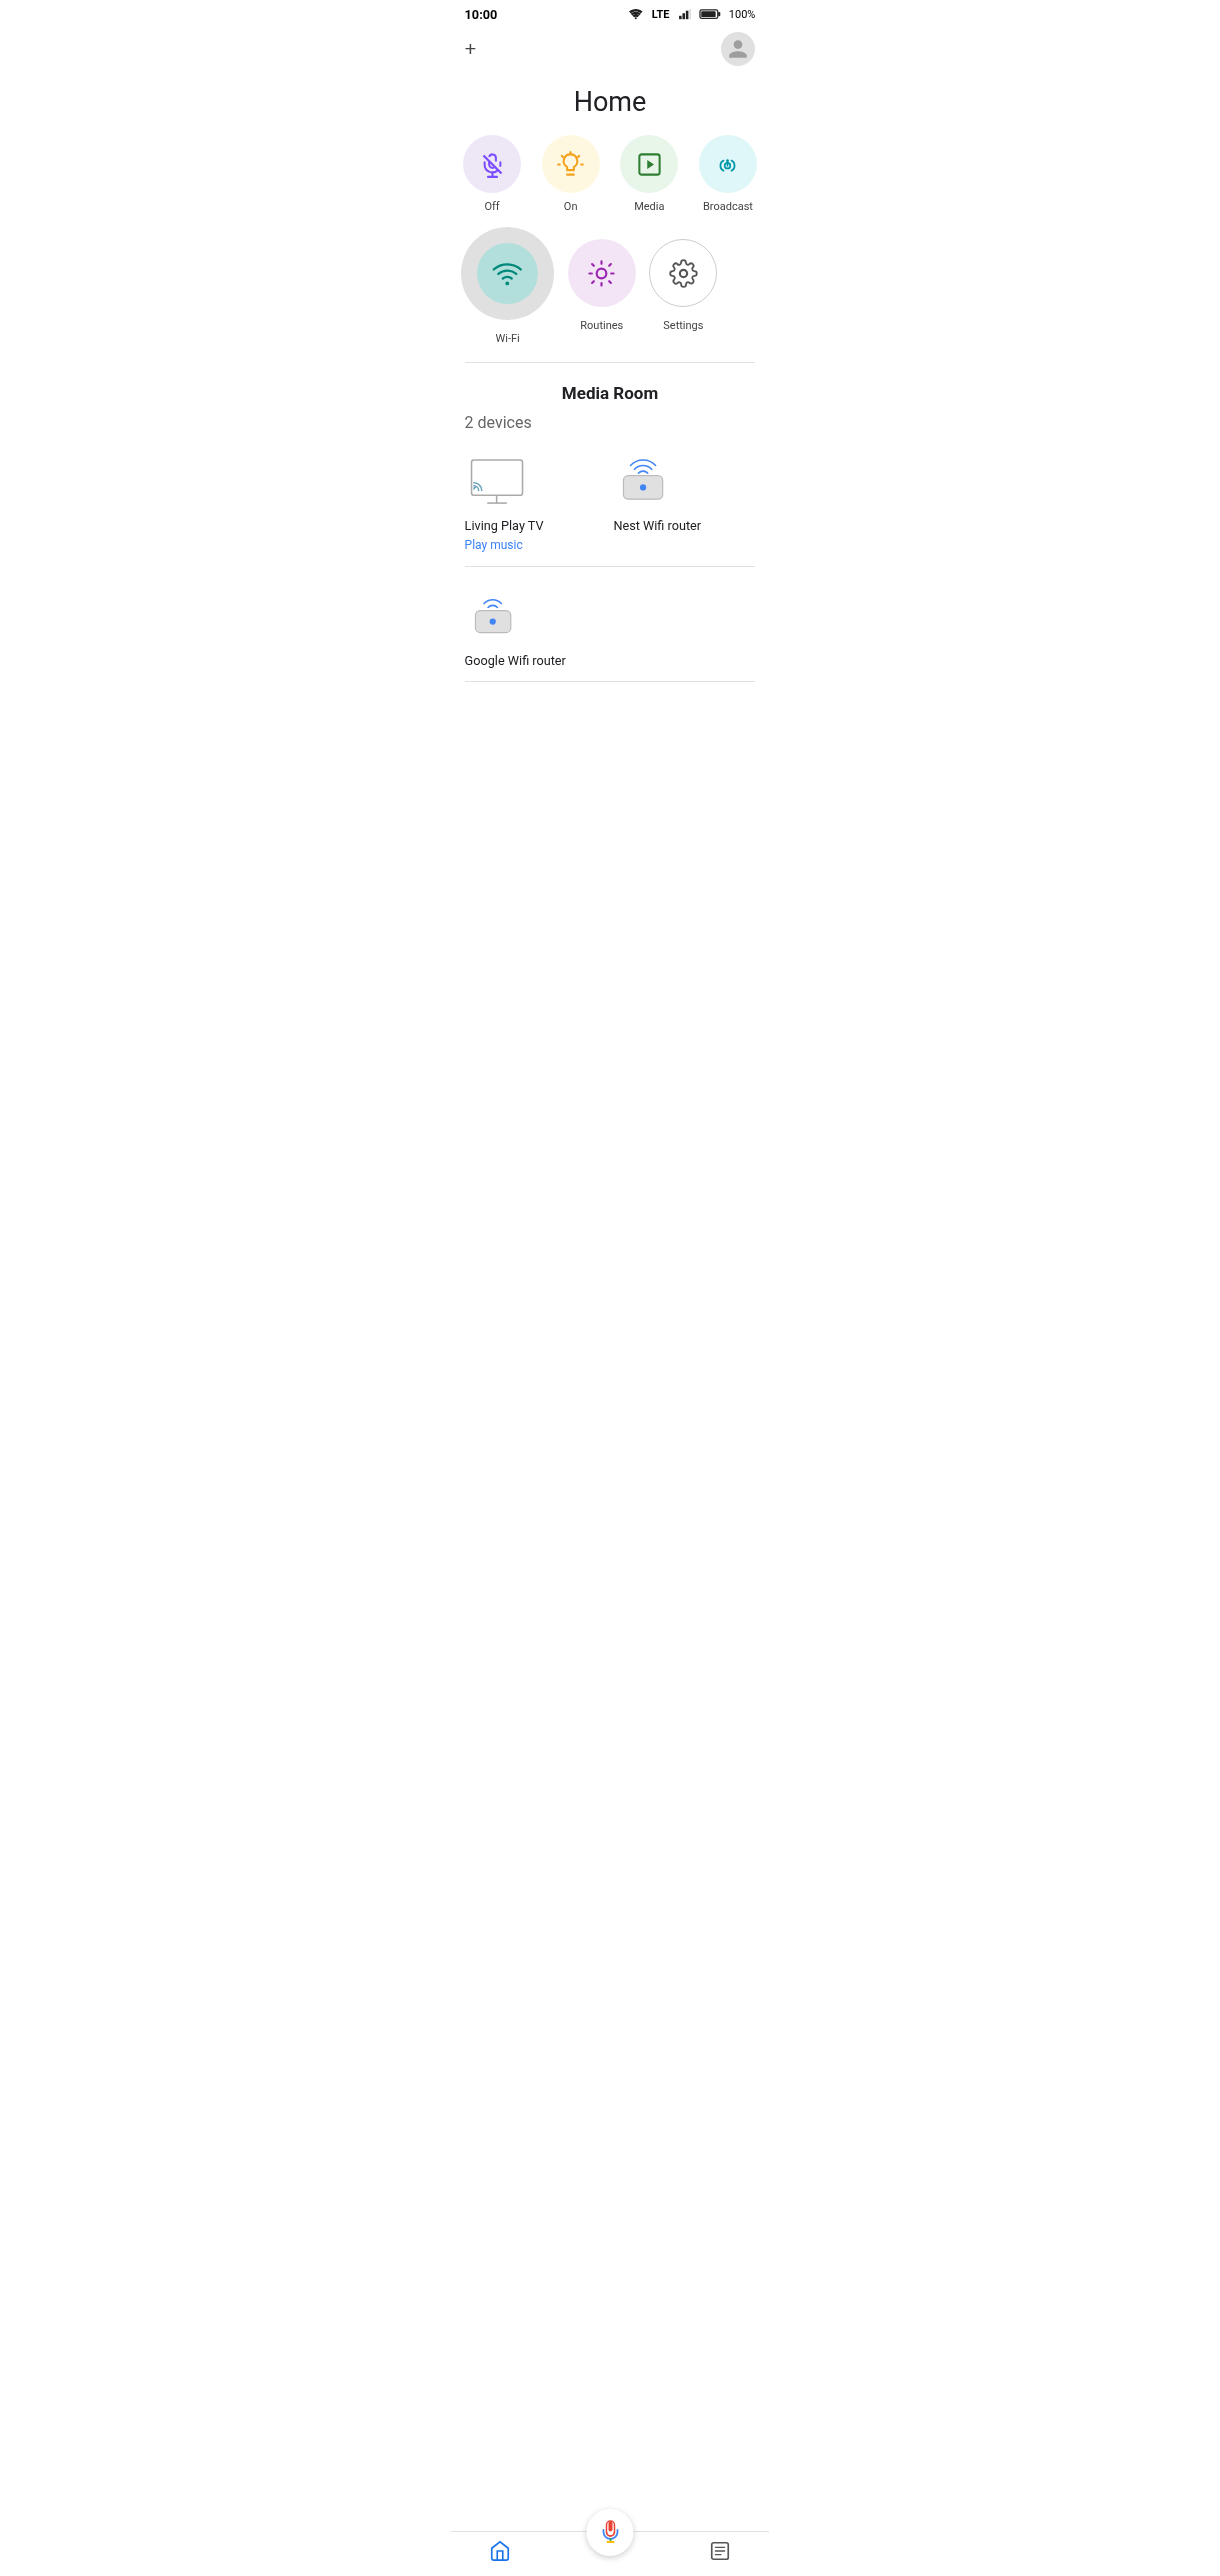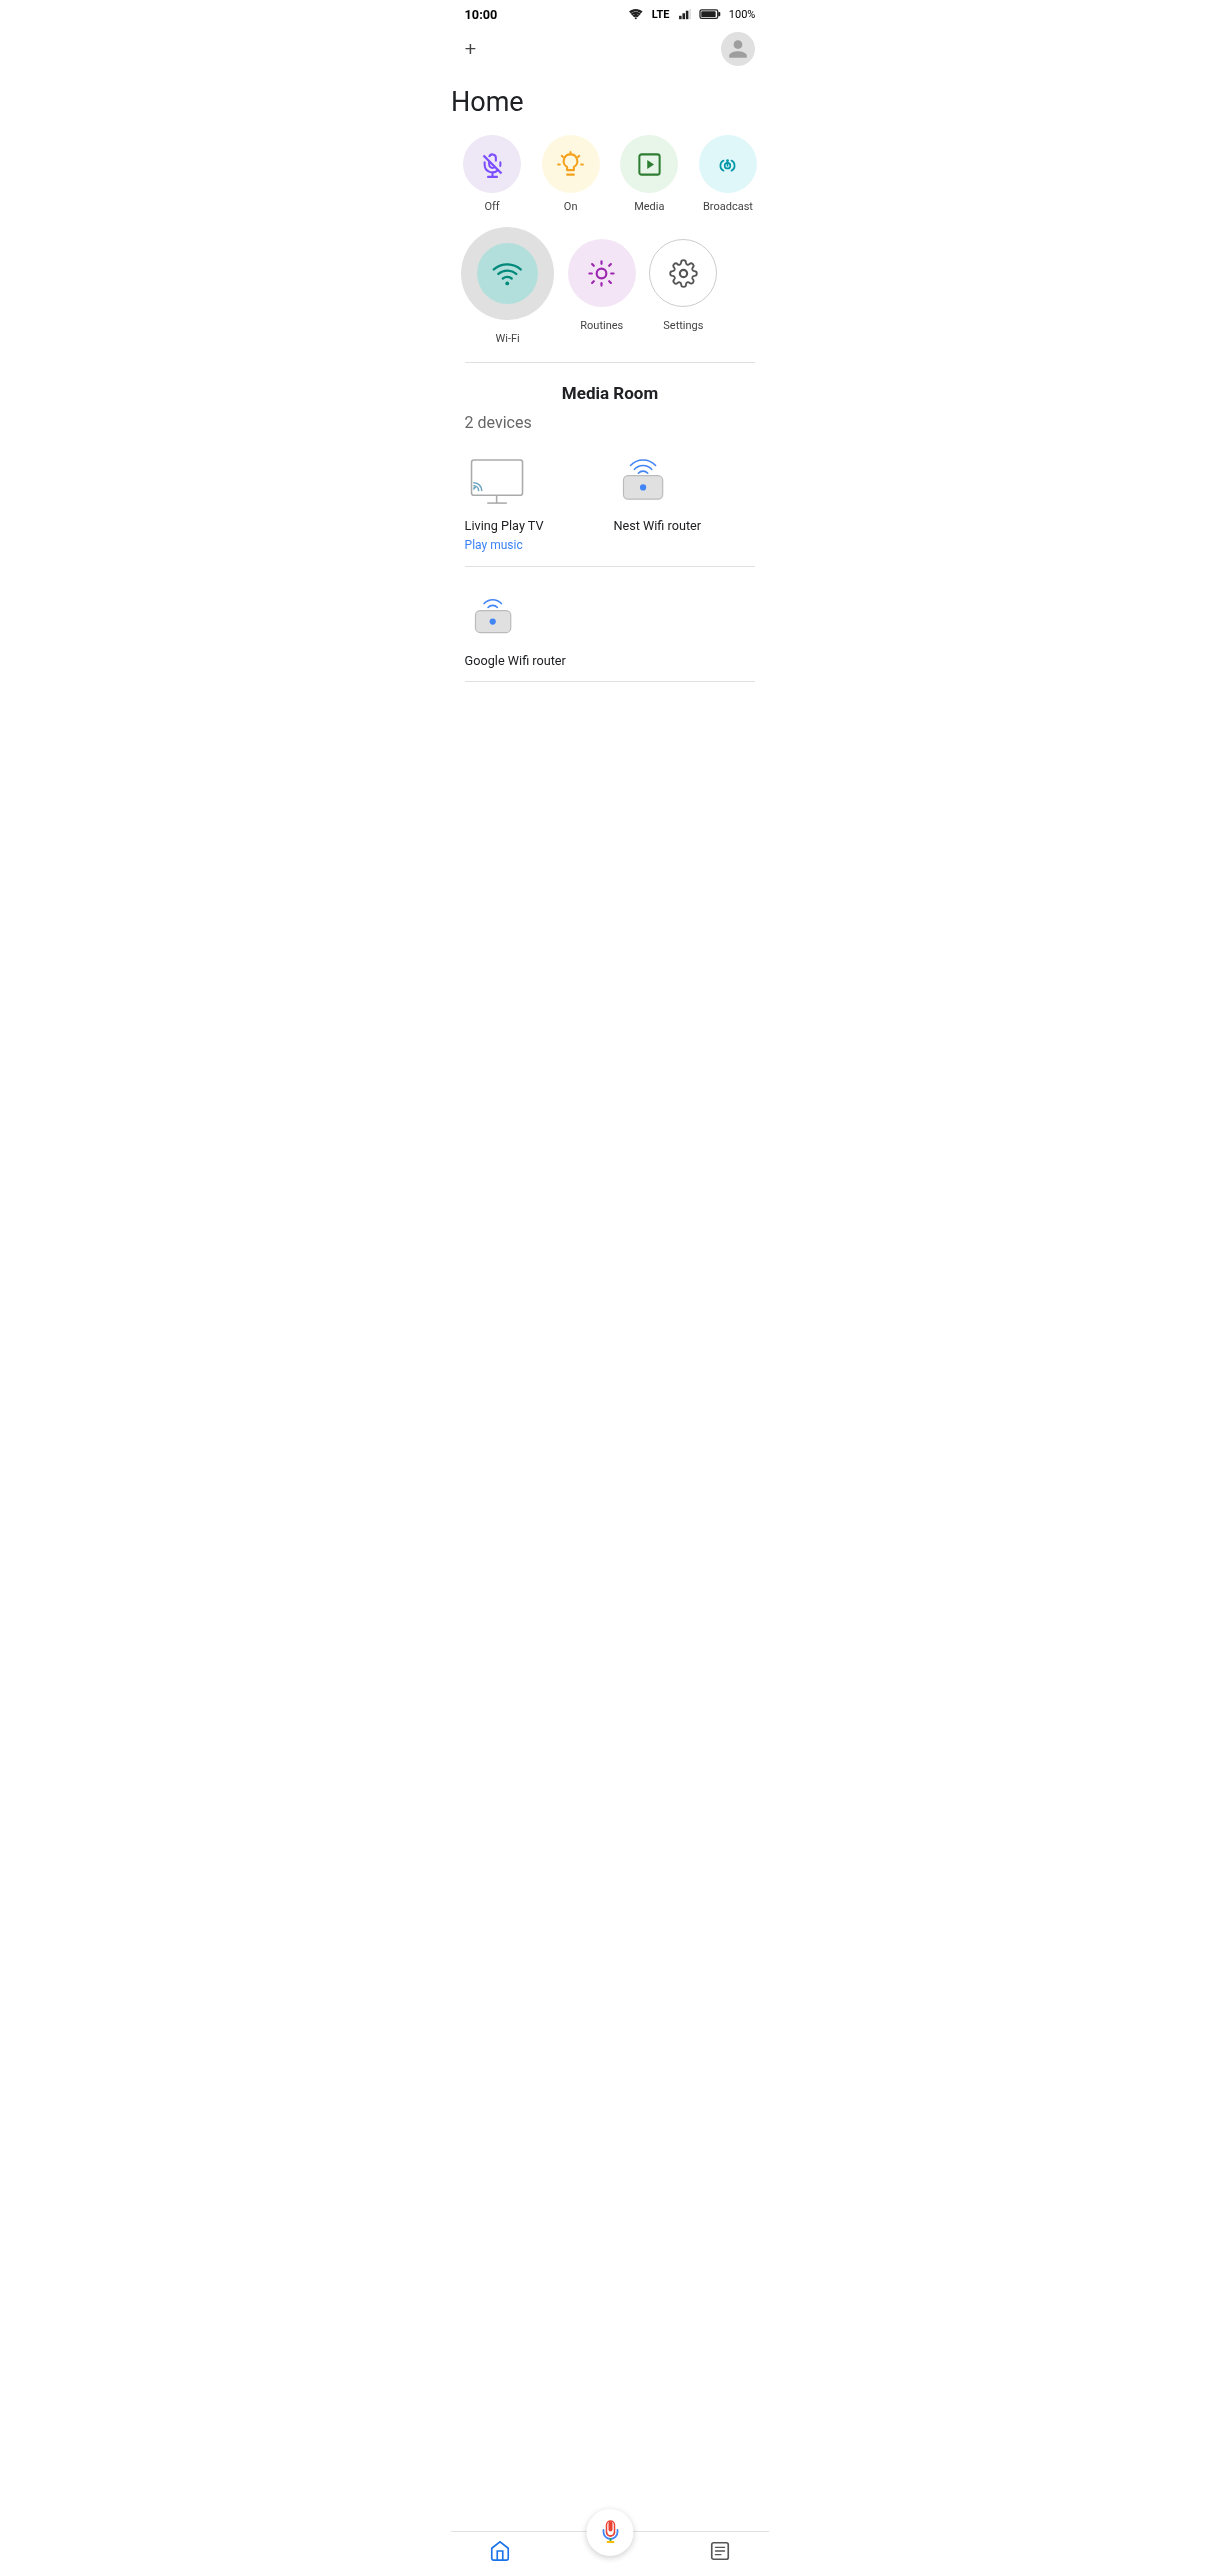--- a/index.html
+++ b/index.html
@@ -54,21 +54,21 @@
       border-radius: 50%;
       background: #e0e0e0;
       display: flex;
       align-items: center;
       justify-content: center;
     }
     .avatar svg { width: 22px; height: 22px; fill: #9e9e9e; }
 
     
     .page-title {
-      text-align: left;
+      text-align: center;
       font-size: 27px;
       font-weight: 400;
       color: #202124;
       padding: 10.2px 0 17px;
     }
 
     
     .quick-actions {
       display: grid;
       grid-template-columns: repeat(4, 1fr);

